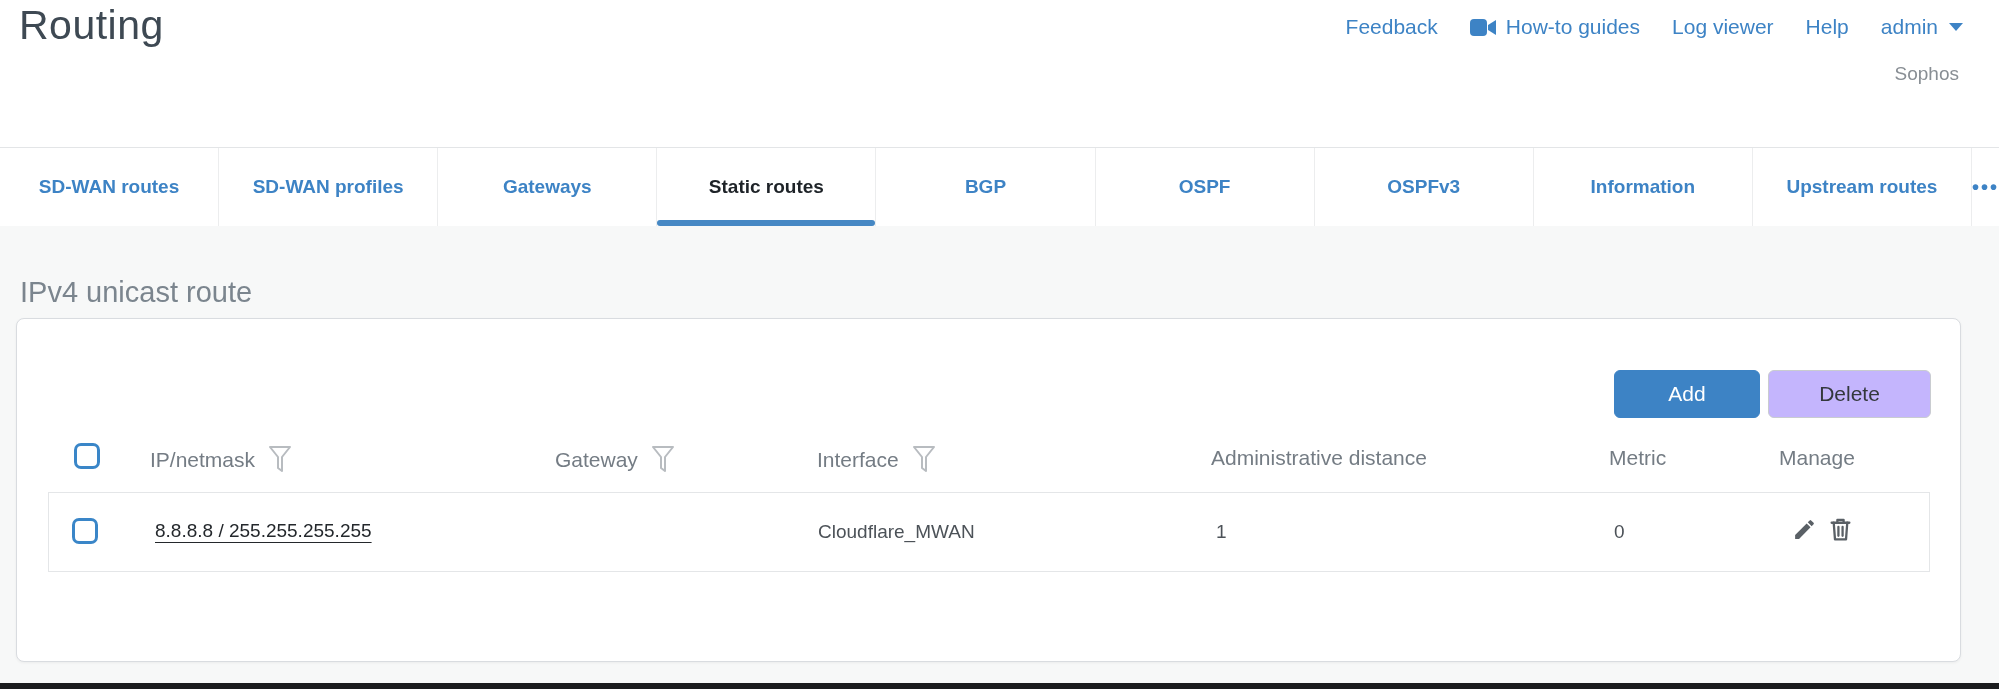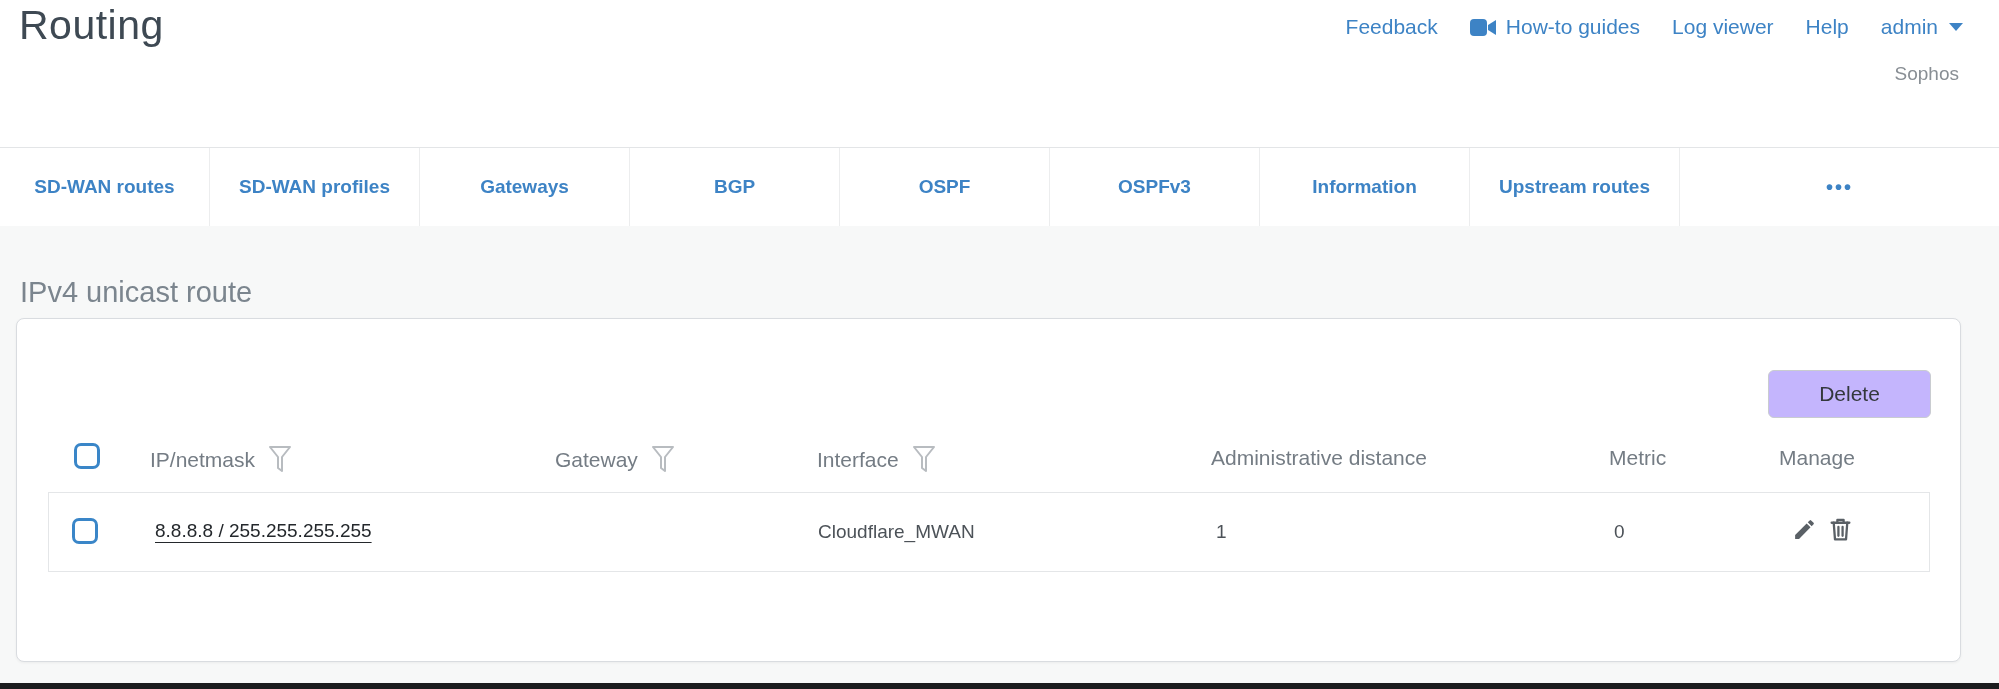--- a/index.html
+++ b/index.html
@@ -12,21 +12,21 @@
   .top-nav{position:absolute;top:15px;right:36px;display:flex;align-items:center;gap:32px;
            font-size:21px;color:#3d83c5;}
   .nav-item{display:flex;align-items:center;gap:9px;color:#3d83c5;cursor:pointer;white-space:nowrap;}
   .caret-down{width:0;height:0;border-left:7px solid transparent;border-right:7px solid transparent;
               border-top:8px solid #3d83c5;margin-left:2px;}
   .brand{position:absolute;top:63px;right:40px;font-size:19px;color:#888e94;}
 
   
   .tab-bar{position:absolute;top:147px;left:0;width:1999px;height:79px;background:#ffffff;
            border-top:1px solid #e3e5e7;display:flex;box-sizing:border-box;}
-  .tab{width:210px;display:flex;align-items:center;justify-content:center;font-size:19px;
+  .tab{width:238px;display:flex;align-items:center;justify-content:center;font-size:19px;
        font-weight:700;color:#3d83c5;border-right:1px solid #ecedee;box-sizing:border-box;
        cursor:pointer;position:relative;background:#ffffff;white-space:nowrap;}
   .tab.active{color:#1e2328;}
   .tab.active::after{content:"";position:absolute;left:0;right:0;bottom:0;height:6px;
                      background:#4688c4;border-radius:3px;}
   .tab-overflow{flex:1;display:flex;align-items:center;justify-content:center;color:#3d83c5;
                 font-size:20px;font-weight:700;letter-spacing:2px;cursor:pointer;background:#ffffff;}
 
   
   .content-bg{position:absolute;top:226px;left:0;width:1999px;height:457px;background:#f7f8f8;}
@@ -94,33 +94,35 @@
       <span>admin</span>
       <span class="caret-down"></span>
     </span>
   </div>
   <div class="brand">Sophos</div>
 
   <div class="tab-bar">
     <div class="tab">SD-WAN routes</div>
     <div class="tab">SD-WAN profiles</div>
     <div class="tab">Gateways</div>
+    <div class="tab active">Static routes</div>
     <div class="tab">BGP</div>
     <div class="tab">OSPF</div>
     <div class="tab">OSPFv3</div>
     <div class="tab">Information</div>
     <div class="tab">Upstream routes</div>
     <div class="tab-overflow">•••</div>
   </div>
 
   <div class="content-bg"></div>
   <div class="section-title">IPv4 unicast route</div>
 
   <div class="card"></div>
 
+  <button class="btn btn-add">Add</button>
   <button class="btn btn-delete">Delete</button>
 
   <div class="checkbox cb-header"></div>
 
   <div class="col-head ch-ip">
     <span>IP/netmask</span>
     <svg class="funnel" width="22" height="27" viewBox="0 0 22 27">
       <path d="M1 1 H21 L13 11 V25 L9 22 V11 Z" fill="none" stroke="#b8bcc0" stroke-width="2" stroke-linejoin="round"></path>
     </svg>
   </div>

